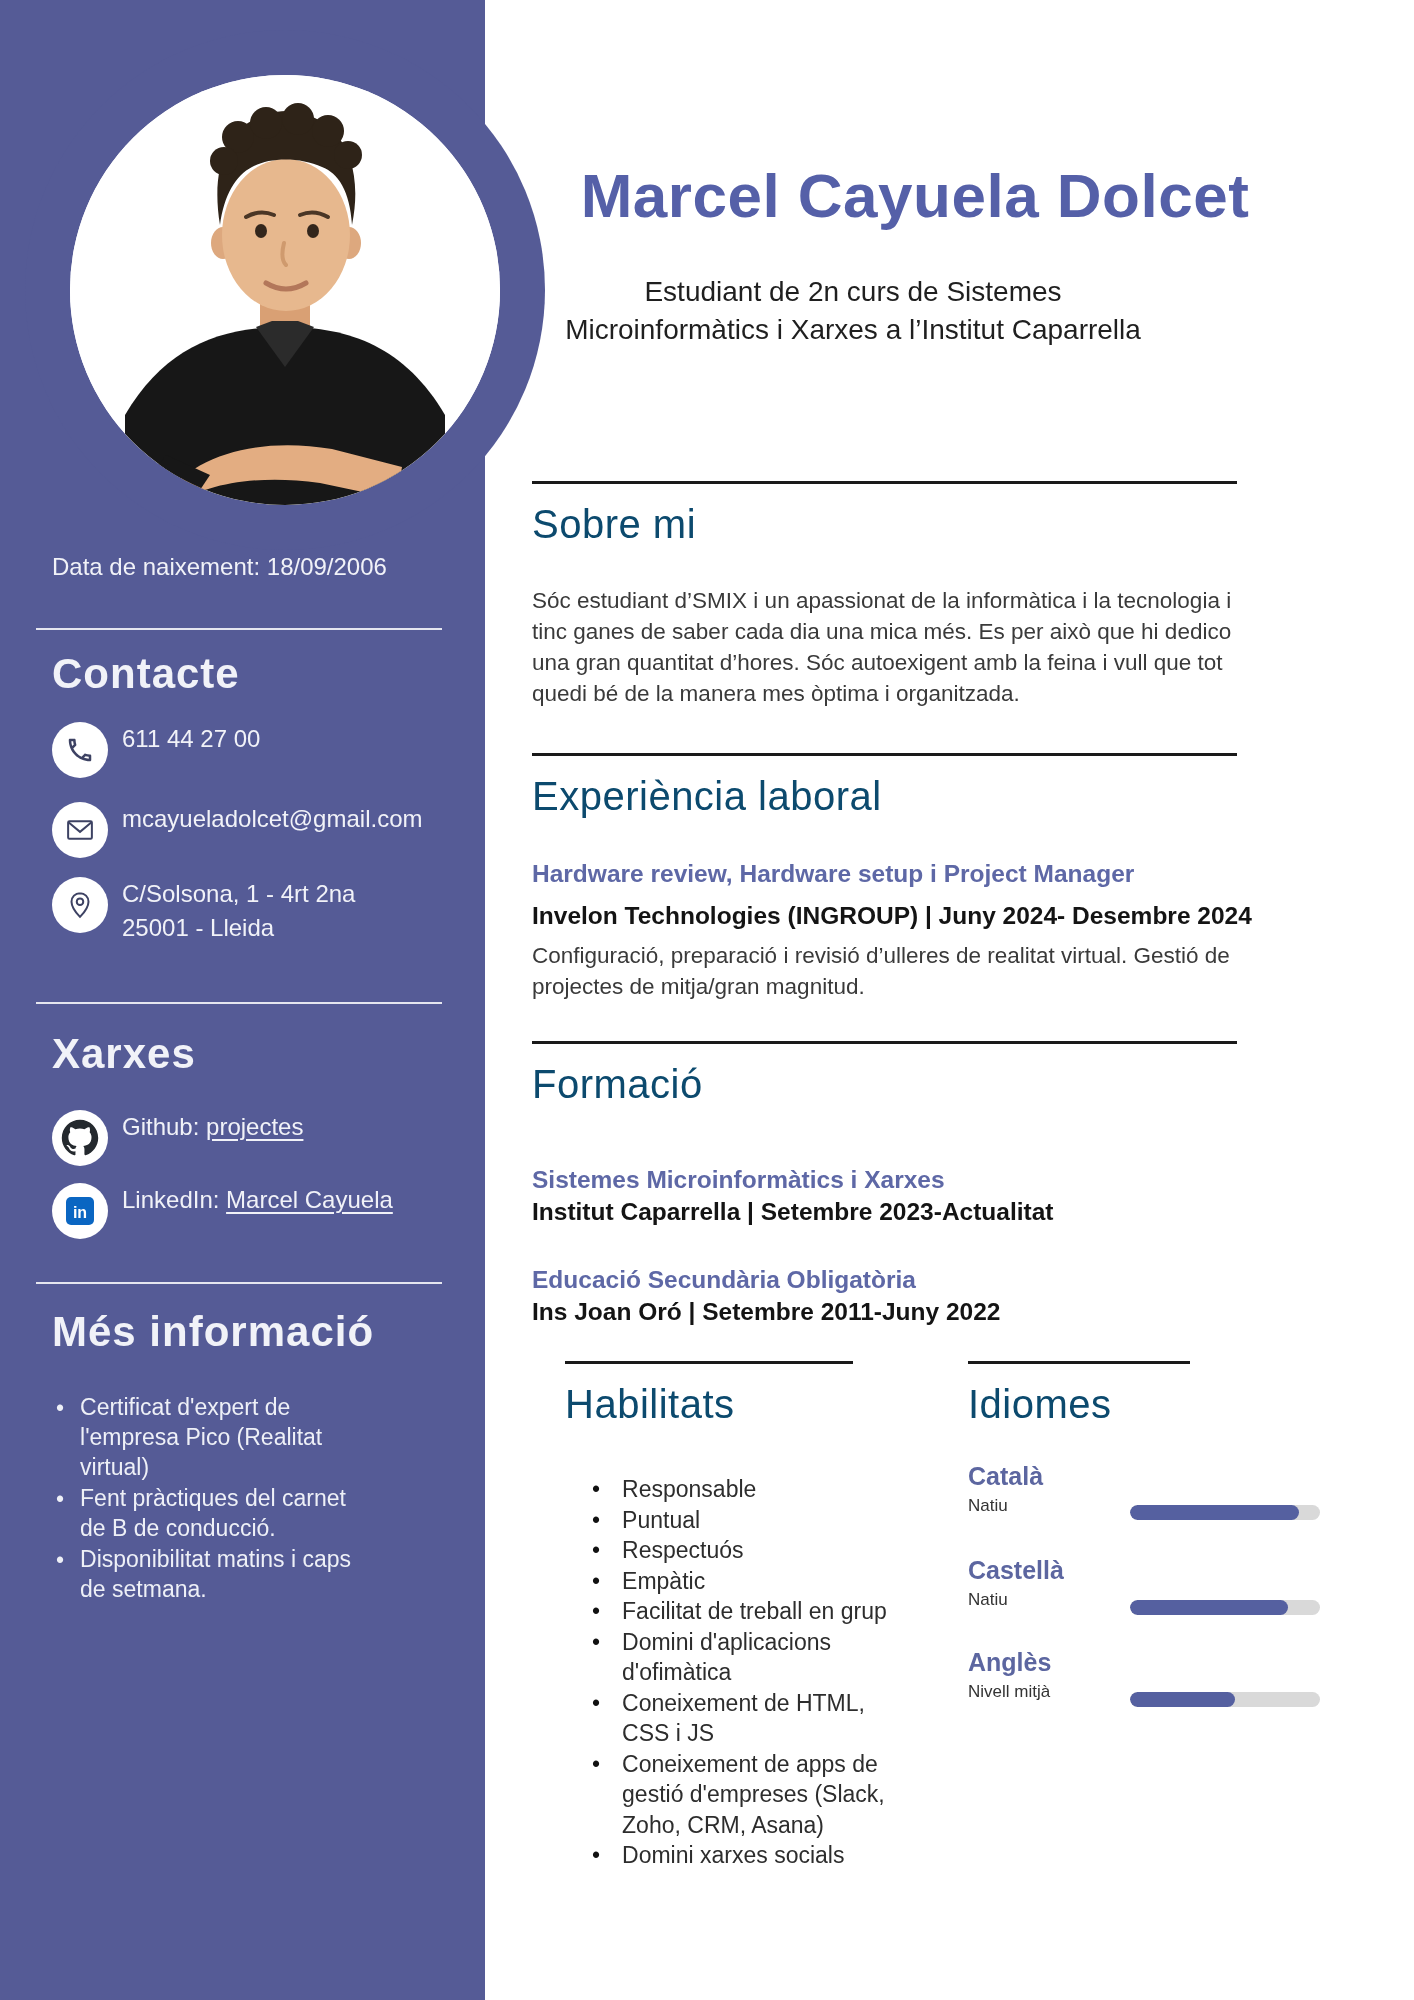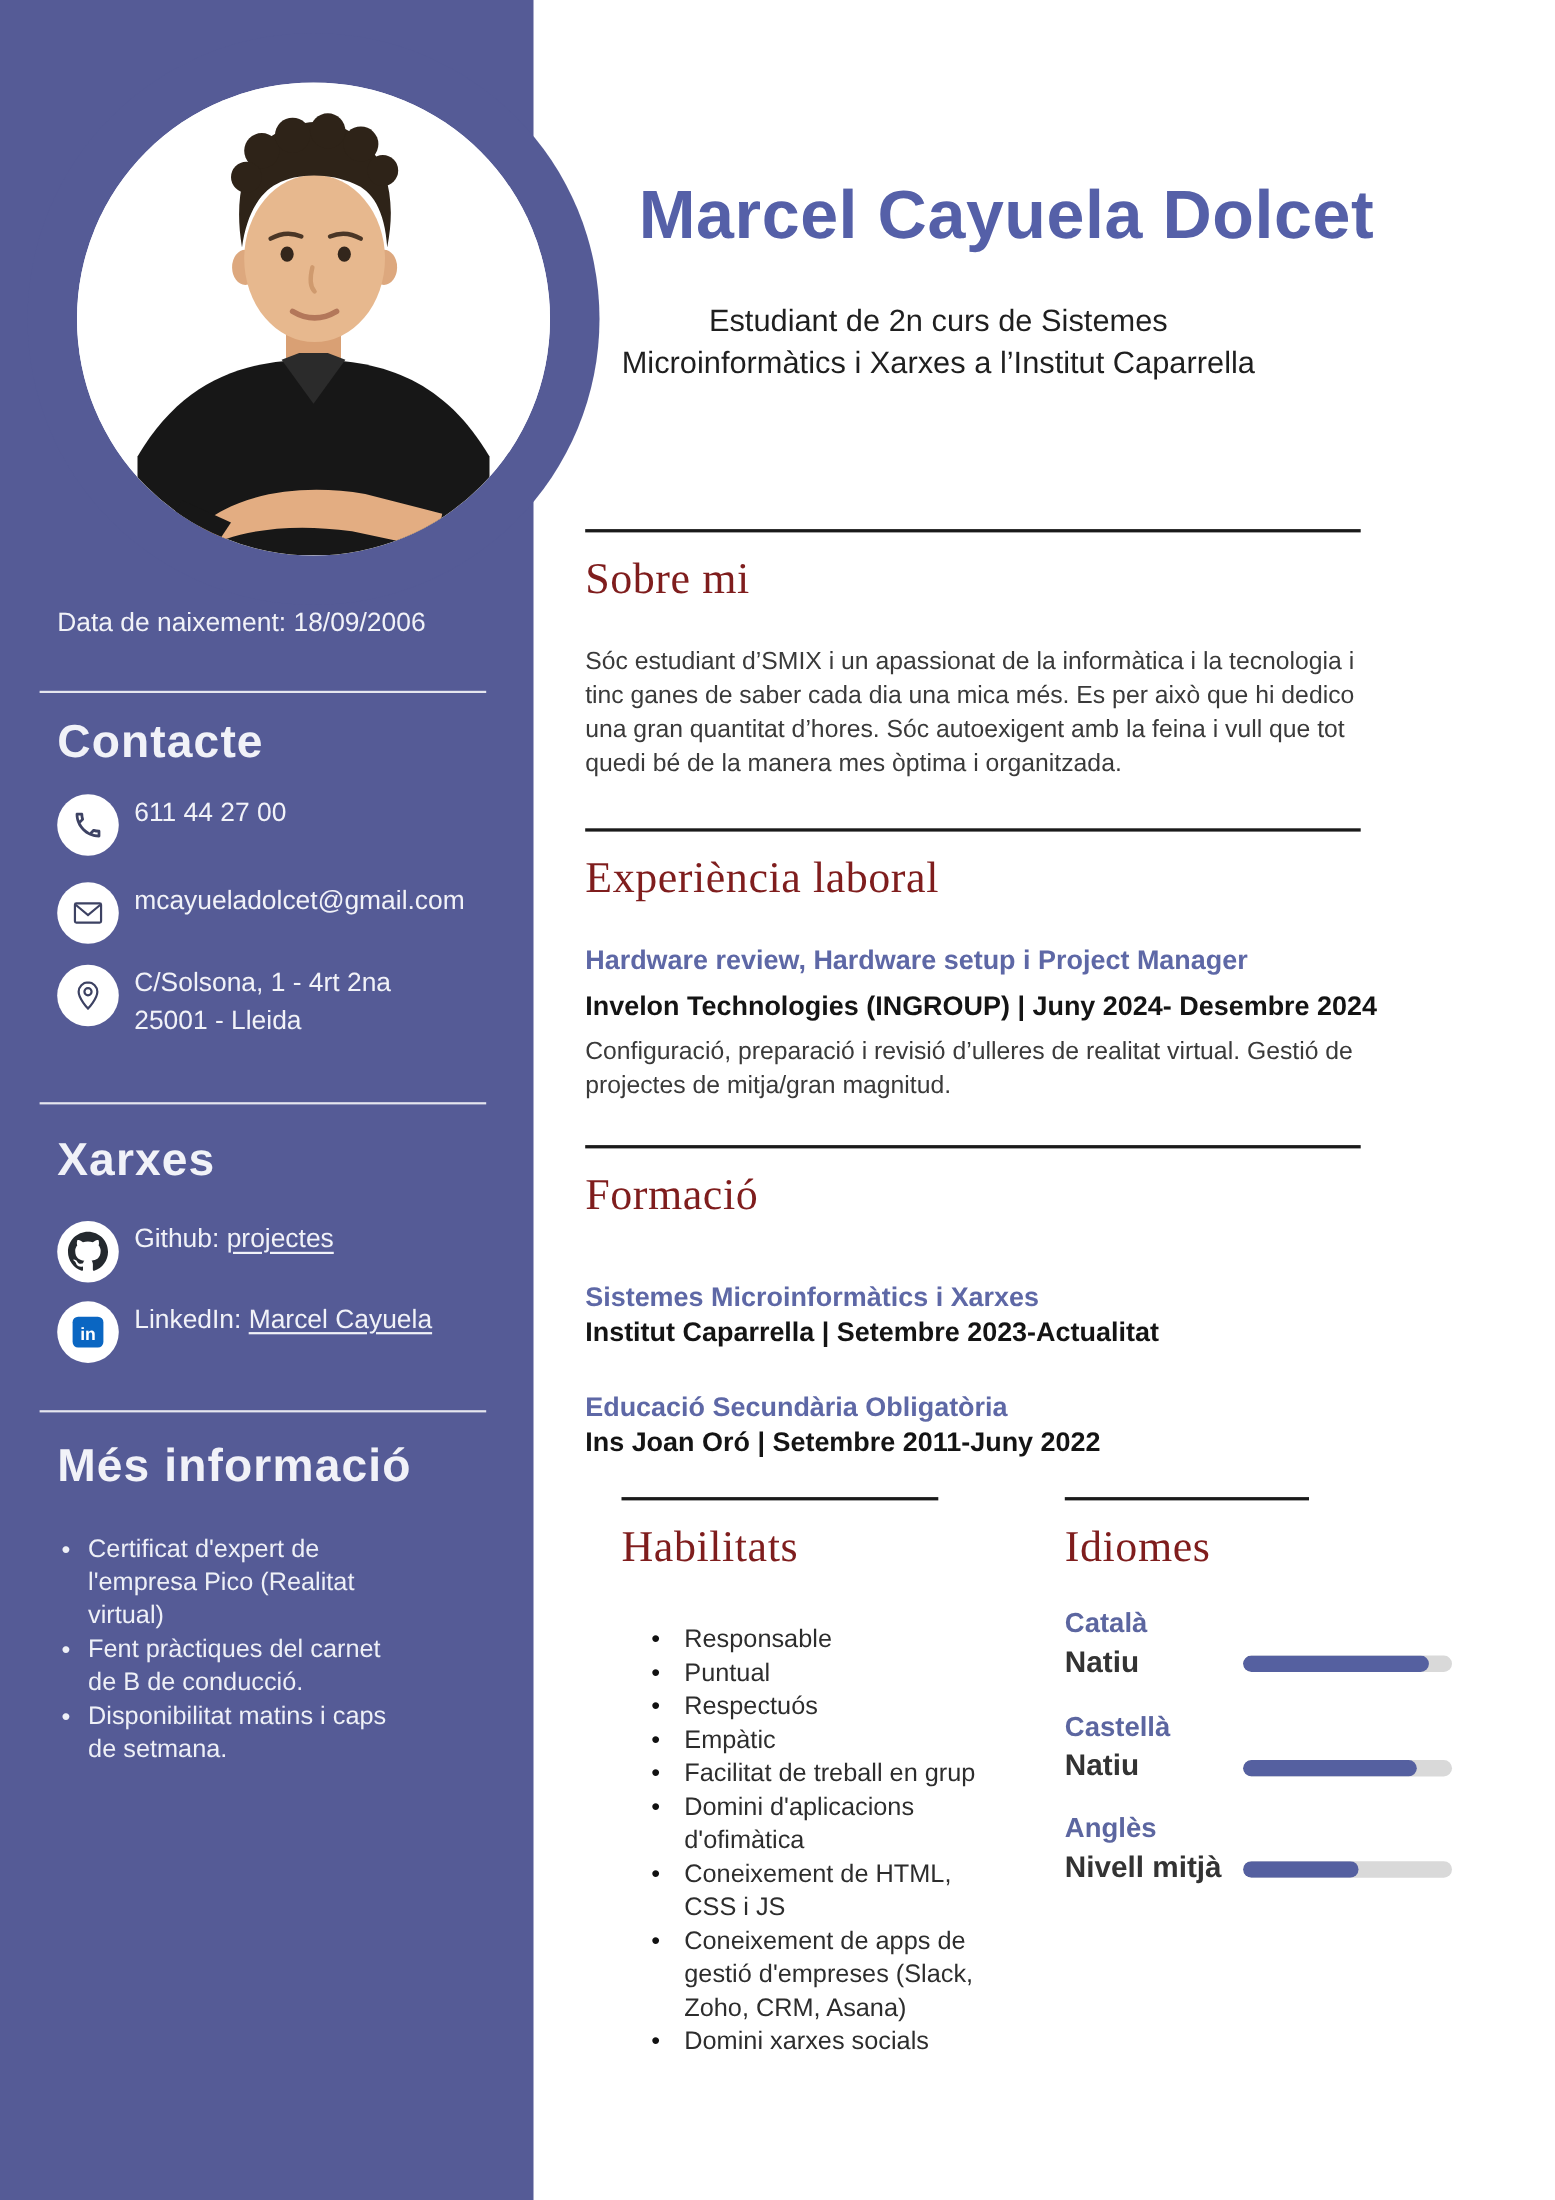--- a/index.html
+++ b/index.html
@@ -30,33 +30,33 @@
   .bullets .dot { flex:0 0 auto; margin-top:1px; }
   .bullets .li span.t { width:272px; }
 
   
   .header-block { position:absolute; left:545px; width:740px; top:160px; text-align:center; z-index:4; }
   .name { font-size:62px; font-weight:bold; color:#5560a8; letter-spacing:0.5px; white-space:nowrap; }
   .subtitle { margin-top:42px; font-size:28px; line-height:38px; color:#1f1f1f; transform:translateX(-62px); }
 
   .main-rule { position:absolute; left:532px; width:705px; height:3px; background:#1a1a1a; z-index:4; }
   .short-rule { position:absolute; height:3px; background:#1a1a1a; z-index:4; }
-  .section-title { position:absolute; font-size:40px; font-weight:400; color:#7f1d1d; letter-spacing:0.5px; z-index:4;font-family:Liberation Serif, serif; }
+  .section-title { position:absolute; font-size:40px; font-weight:400; color:#0c4a6e; letter-spacing:0.5px; z-index:4; }
 
   .body-text { position:absolute; font-size:22.5px; line-height:31px; color:#3a3a3a; z-index:4; }
   .role { position:absolute; left:532px; font-size:24.5px; font-weight:bold; color:#5e68a6; z-index:4; }
   .company { position:absolute; left:532px; font-size:24.5px; font-weight:bold; color:#141414; z-index:4; }
 
   .skills { position:absolute; left:592px; top:1474px; width:340px; z-index:4; }
   .skills .li { display:flex; gap:22px; font-size:23px; line-height:30.5px; color:#2d2d2d; }
   .skills .dot { flex:0 0 auto; margin-top:0; color:#111; }
   .skills .li span.t { width:292px; }
 
   .lang-name { position:absolute; left:968px; font-size:25px; font-weight:bold; color:#5c66a0; z-index:4; }
-  .lang-level { position:absolute; left:968px; font-size:27px; color:#333333; z-index:4;font-weight:bold; }
+  .lang-level { position:absolute; left:968px; font-size:17px; color:#333333; z-index:4; }
   .bar { position:absolute; left:1130px; width:190px; height:15px; border-radius:8px; background:#d9d9d9; overflow:hidden; z-index:4; }
   .bar .fill { height:100%; border-radius:8px; background:#5560a0; }
 </style>
 </head>
 <body>
 
 <div class="page">
 
   <div class="sidebar"></div>
   <div class="ring"></div>

